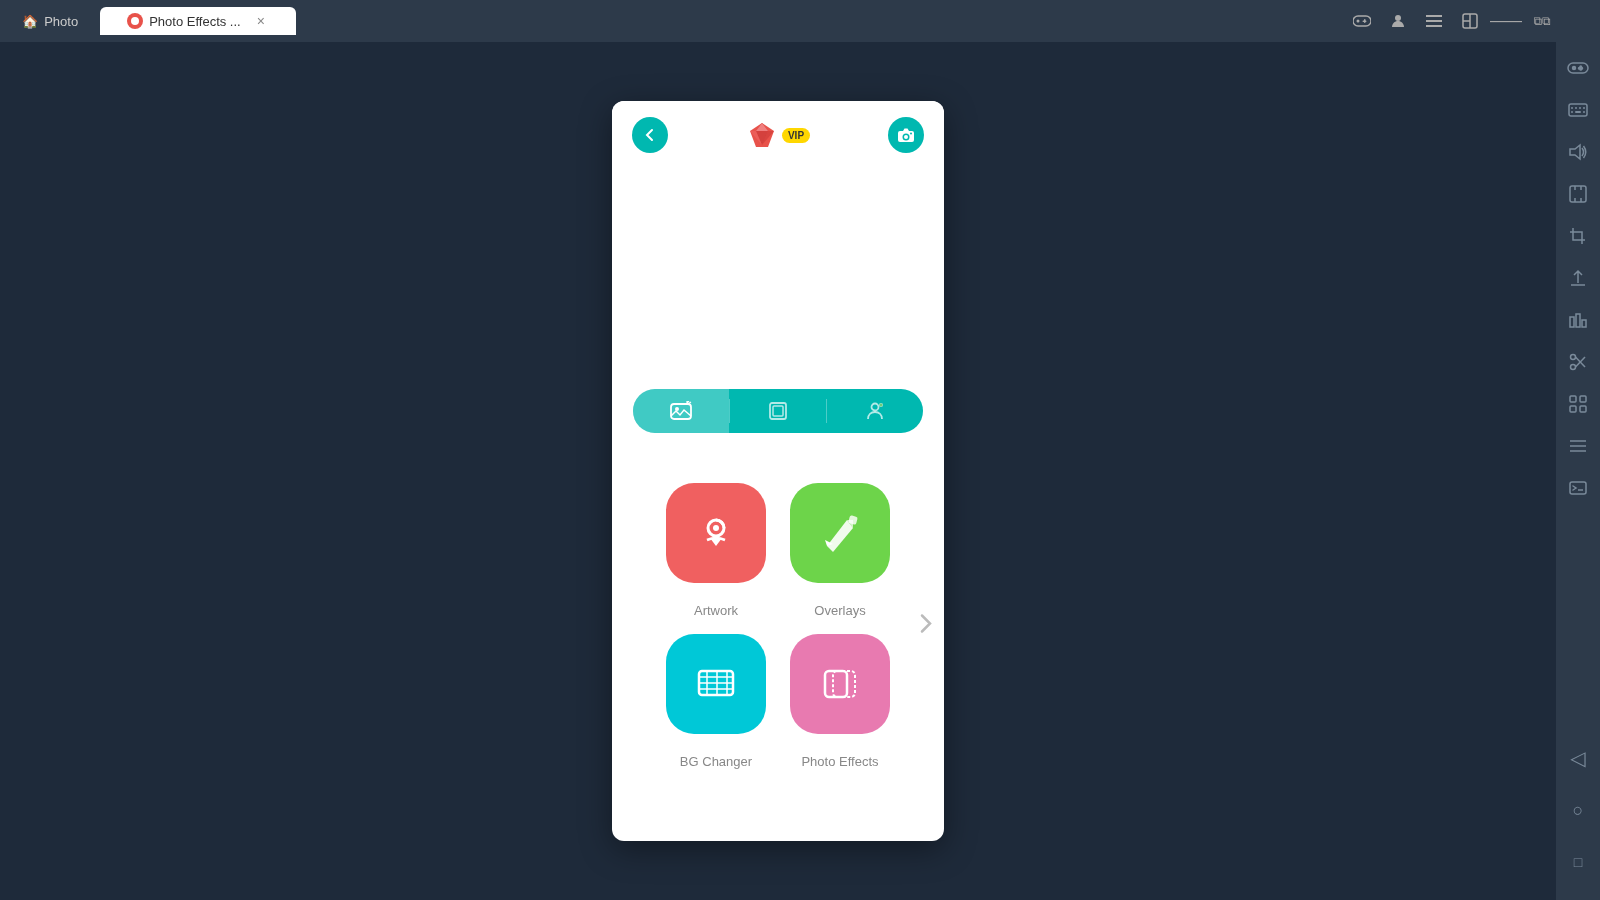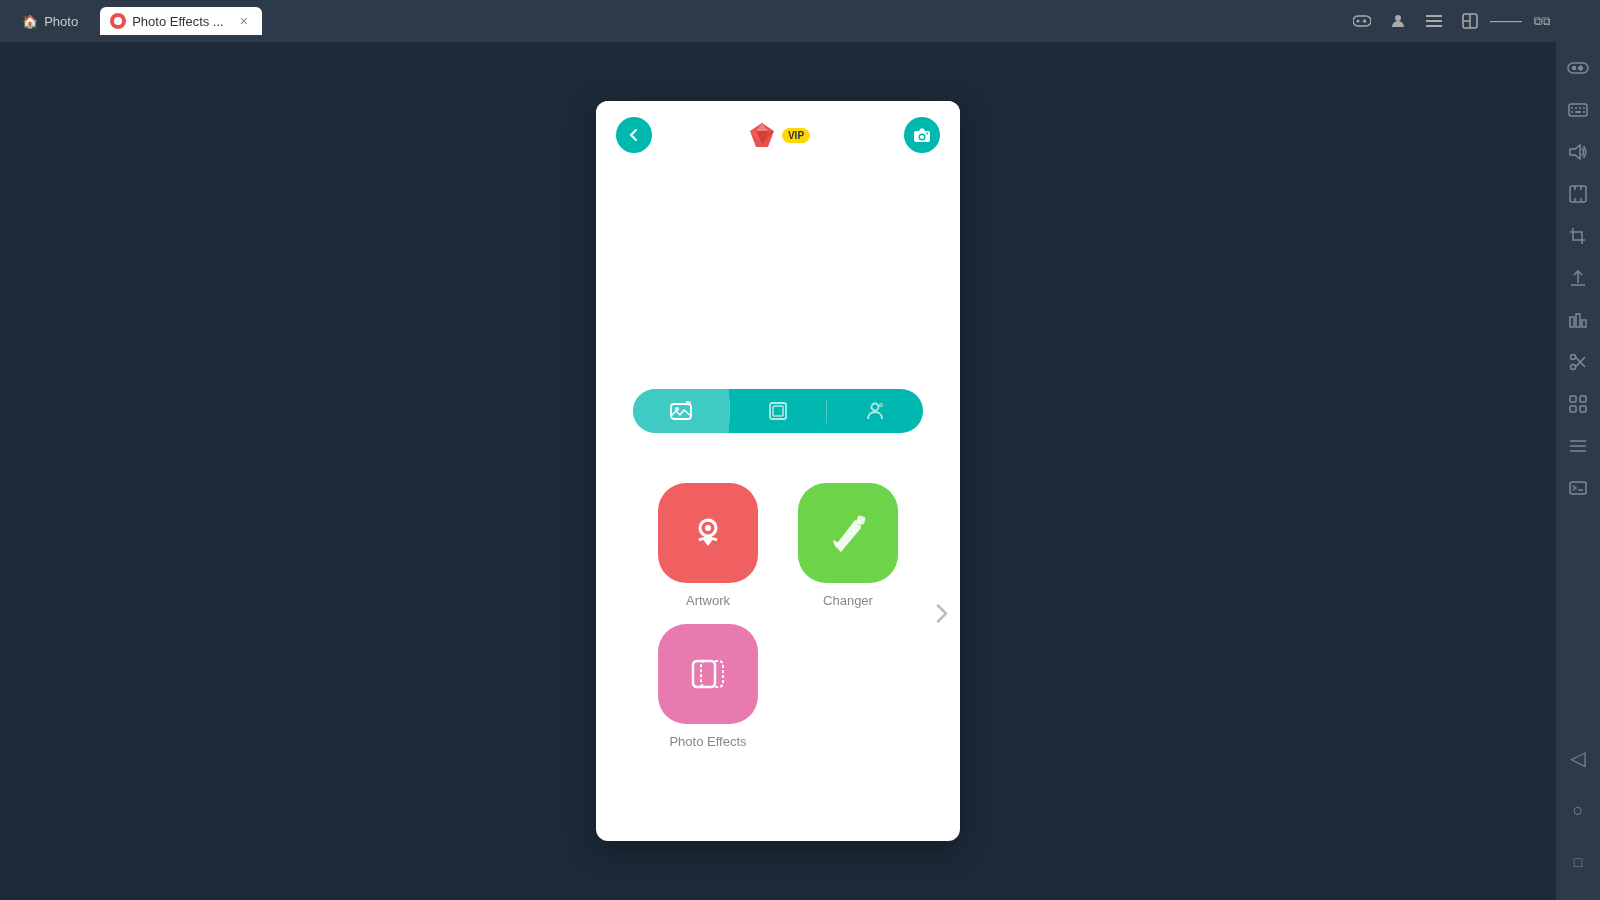--- a/index.html
+++ b/index.html
@@ -34,21 +34,21 @@
       color: #ccc;
       font-size: 13px;
       border-radius: 6px 6px 0 0;
       cursor: pointer;
     }
 
     .browser-tab-active {
       display: flex;
       align-items: center;
       gap: 6px;
-      padding: 6px 10px;
+      padding: 6px 27px;
       background: #fff;
       color: #333;
       font-size: 13px;
       border-radius: 6px 6px 0 0;
       cursor: pointer;
       position: relative;
     }
 
     .tab-favicon {
       width: 16px;
@@ -128,21 +128,21 @@
       right: 44px;
       bottom: 0;
       background: #1e2a3a;
       display: flex;
       align-items: center;
       justify-content: center;
     }
 
     
     .app-window {
-      width: 364px;
+      width: 332px;
       height: 740px;
       background: #fff;
       border-radius: 12px;
       overflow: hidden;
       position: relative;
       box-shadow: 0 8px 32px rgba(0,0,0,0.4);
     }
 
     
     .app-header {
@@ -229,21 +229,21 @@
       gap: 16px;
       padding: 30px 50px;
       margin-top: 20px;
       position: relative;
     }
 
     .grid-item {
       display: flex;
       flex-direction: column;
       align-items: center;
-      gap: 10px;
+      gap: 20px;
       cursor: pointer;
     }
 
     .grid-icon-btn {
       width: 100px; height: 100px;
       border-radius: 28px;
       display: flex;
       align-items: center;
       justify-content: center;
       font-size: 40px;
@@ -497,23 +497,37 @@
 
       <div class="grid-item">
         <div class="grid-icon-btn effects">
           <svg width="46" height="46" viewBox="0 0 46 46" fill="white">
             <path d="M10 36 L30 10 L36 18 L16 42 Z" fill="white" opacity="0.9"></path>
             <path d="M30 10 L36 10 L36 18" fill="white" opacity="0.7"></path>
             <path d="M8 30 L10 36 L16 34 Z" fill="white"></path>
             <rect x="32" y="6" width="8" height="8" rx="2" fill="white" opacity="0.8" transform="rotate(15 36 10)"></rect>
           </svg>
         </div>
-        <span class="grid-item-label">Changer</span>
-      </div>
-
+        <span class="grid-item-label">Overlays</span>
+      </div>
+
+      <div class="grid-item">
+        <div class="grid-icon-btn bg-changer">
+          <svg width="46" height="46" viewBox="0 0 46 46" fill="none">
+            <rect x="6" y="10" width="34" height="24" rx="3" stroke="white" stroke-width="2.5"></rect>
+            <line x1="6" y1="16" x2="40" y2="16" stroke="white" stroke-width="1.5"></line>
+            <line x1="6" y1="22" x2="40" y2="22" stroke="white" stroke-width="1.5"></line>
+            <line x1="6" y1="28" x2="40" y2="28" stroke="white" stroke-width="1.5"></line>
+            <line x1="14" y1="10" x2="14" y2="34" stroke="white" stroke-width="1.5"></line>
+            <line x1="24" y1="10" x2="24" y2="34" stroke="white" stroke-width="1.5"></line>
+            <line x1="34" y1="10" x2="34" y2="34" stroke="white" stroke-width="1.5"></line>
+          </svg>
+        </div>
+        <span class="grid-item-label">BG Changer</span>
+      </div>
 
       <div class="grid-item">
         <div class="grid-icon-btn photo-overlays">
           <svg width="46" height="46" viewBox="0 0 46 46" fill="none">
             <rect x="8" y="10" width="22" height="26" rx="4" stroke="white" stroke-width="2.5"></rect>
             <rect x="16" y="10" width="22" height="26" rx="4" stroke="white" stroke-width="2" stroke-dasharray="3 2"></rect>
           </svg>
         </div>
         <span class="grid-item-label">Photo Effects</span>
       </div>

